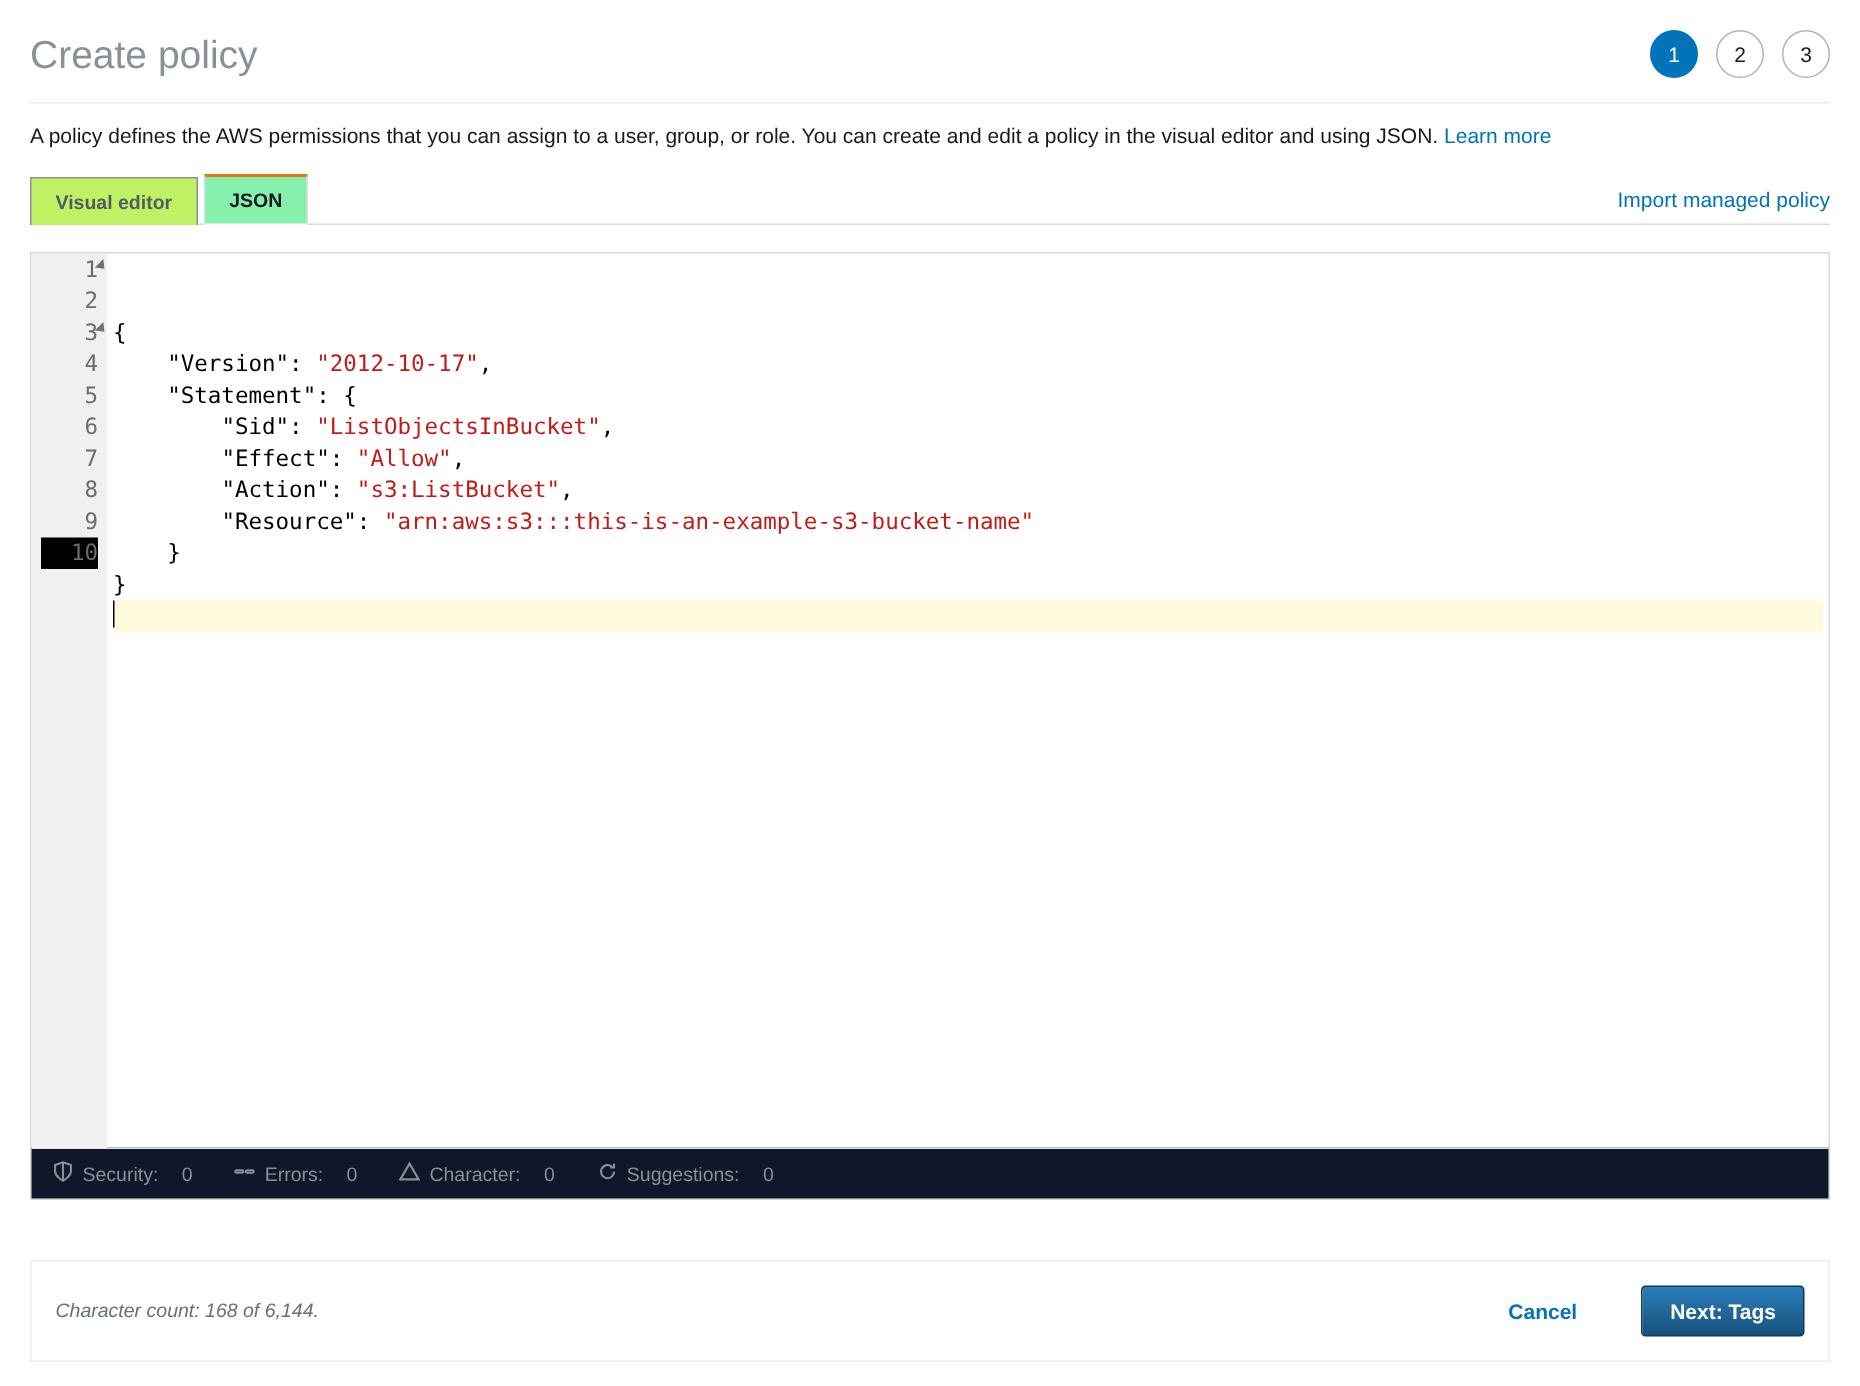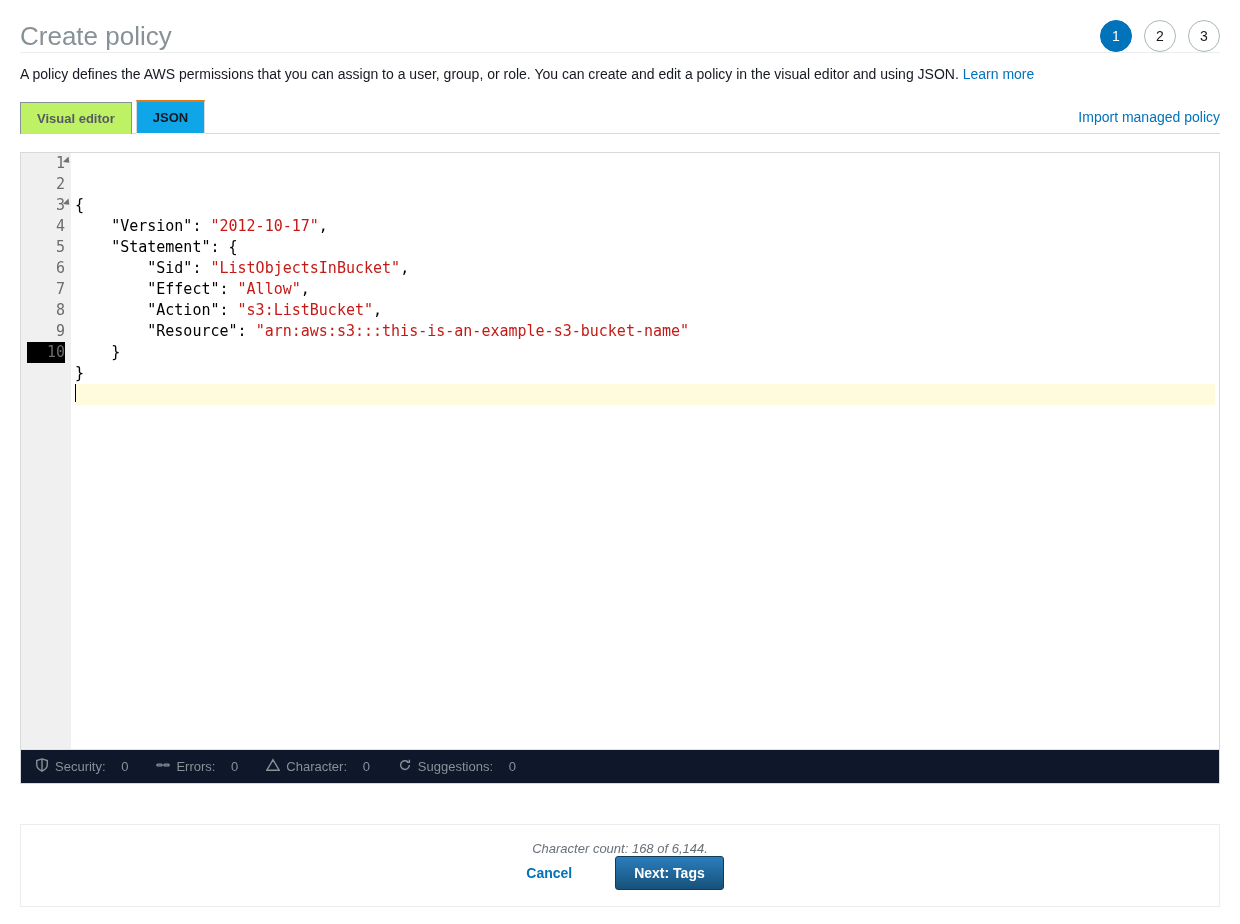--- a/index.html
+++ b/index.html
@@ -9,21 +9,21 @@
     padding: 20px;
     background: #fff;
     color: #16191f;
     font-size: 14px;
   }
   .header-row {
     display: flex;
     justify-content: space-between;
     align-items: center;
     border-bottom: 1px solid #eaeded;
-    padding-bottom: 0;
+    padding-bottom: 16px;
     margin-bottom: 12px;
   }
   .page-title {
     font-size: 26px;
     font-weight: 400;
     color: #879196;
     margin: 0;
   }
   .stepper { display: flex; gap: 12px; }
   .step {
@@ -51,21 +51,21 @@
     background: #bef264;
     font-weight: 700;
     cursor: pointer;
     font-size: 13px;
     color: #545b64;
     position: relative;
     bottom: -1px;
   }
   .tab + .tab { margin-left: 4px; }
   .tab.active {
-    background: #0ea5e9;
+    background: #86efac;
     border-top: 2px solid #e47911;
     border-left: 1px solid #d5dbdb;
     border-right: 1px solid #d5dbdb;
     border-bottom: 1px solid #fff;
     color: #16191f;
   }
   .tabrow .spacer { flex: 1; }
   .import-link {
     color: #0073bb;
     text-decoration: none;
@@ -145,21 +145,20 @@
   }
   .status-item { display: inline-flex; align-items: center; gap: 6px; }
   .status-item svg { width: 14px; height: 14px; fill: none; stroke: #879196; stroke-width: 1.6; }
   .footer {
     display: flex;
     align-items: center;
     justify-content: space-between;
     border: 1px solid #eaeded;
     padding: 16px;
     margin-top: 40px;
-    flex-direction: column;
   }
   .char-count { color: #687078; font-style: italic; font-size: 13px; }
   .footer-buttons { display: flex; gap: 33px; align-items: center; }
   .btn-cancel {
     background: none; border: none;
     color: #0073bb;
     font-weight: 700;
     cursor: pointer;
     font-size: 14px;
     padding: 8px 10px;

